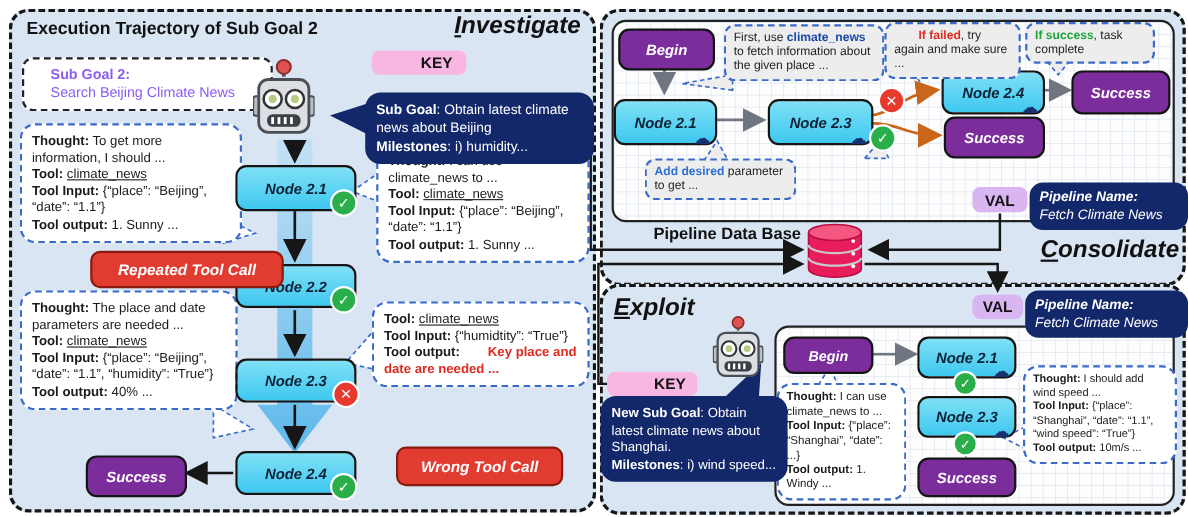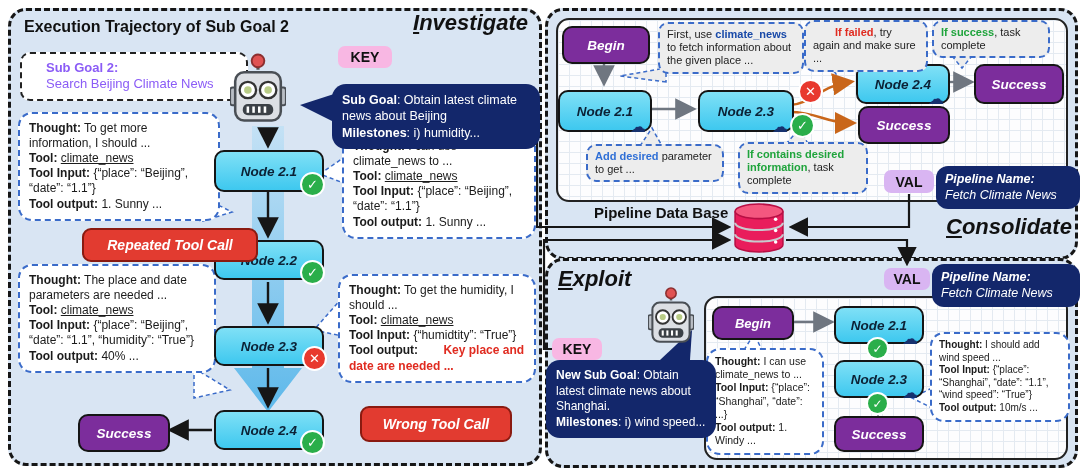--- a/index.html
+++ b/index.html
@@ -27,21 +27,21 @@
     padding:4px 7px;font-size:11px;line-height:1.2;color:#222;}
   .u{text-decoration:underline;}
   .t-red{color:#e02b20;font-weight:bold;padding-left:22px;}
   .t-green{color:#1fa43c;font-weight:bold;}
   .t-blue{color:#2f6fd6;font-weight:bold;}
   .t-navy{color:#1849a8;font-weight:bold;}
   .navybub{position:absolute;z-index:5;background:#13276b;border-radius:14px;color:#fff;
     padding:8px 10px;font-size:12.5px;line-height:1.3;}
   .badge{position:absolute;z-index:6;border-radius:7px;display:flex;align-items:center;justify-content:center;
     font-weight:bold;font-size:14px;color:#111;}
-  .badge.key{background:#f8b7e3;}
+  .badge.key{background:#f8b7e3;padding-left:32px;}
   .badge.val{background:#d9b5f2;}
   .rbadge{position:absolute;z-index:5;background:#e23b30;border:2.5px solid #8a1a10;border-radius:9px;
     display:flex;align-items:center;justify-content:center;color:#fff;font-weight:bold;font-style:italic;font-size:14px;}
   .mark{position:absolute;z-index:6;width:21px;height:21px;border-radius:50%;display:flex;align-items:center;
     justify-content:center;color:#fff;font-size:13px;font-weight:bold;box-shadow:0 0 0 2px #fff;}
   .mark.ok{background:#2aae4a;}
   .mark.bad{background:#e8392e;}
   .cloud{position:absolute;right:4px;bottom:-5px;font-size:16px;color:#16316e;z-index:6;line-height:1;}
   .dashedbox{position:absolute;z-index:4;background:#fff;border:2px dashed #222;border-radius:10px;
     padding:6px 24px;font-size:13px;line-height:1.25;color:#8b5cf6;}
@@ -176,21 +176,20 @@
   <div class="pnode" style="left:78px;top:414px;width:88px;height:34px;">Success</div>
 
   <div class="tb" style="left:342px;top:130px;width:172px;">
     <div><span class="bl">Thought:</span><span> I can use climate_news to ...</span></div>
     <div><span class="bl">Tool:</span> <span class="u">climate_news</span></div>
     <div><span class="bl">Tool Input:</span><span> {“place”: “Beijing”, “date”: “1.1”}</span></div>
     <div><span class="bl">Tool output:</span><span> 1. Sunny ...</span></div>
   </div>
 
   <div class="tb" style="left:338px;top:274px;width:176px;">
-    <div><span class="bl">Thought:</span><span> To get the humidity, I should ...</span></div>
     <div><span class="bl">Tool:</span> <span class="u">climate_news</span></div>
     <div><span class="bl">Tool Input:</span><span> {“humidtity”: “True”}</span></div>
     <div><span class="bl">Tool output:</span><span class="t-red"> Key place and date are needed ...</span></div>
   </div>
   <div class="rbadge" style="left:360px;top:406px;width:148px;height:32px;">Wrong Tool Call</div>
 
   <div class="pnode" style="left:562px;top:26px;width:84px;height:34px;">Begin</div>
   <div class="gb" style="left:658px;top:22px;width:128px;">
     <span>First, use </span><span class="t-navy">climate_news</span><span> to fetch information about the given place ...</span>
   </div>
@@ -212,23 +211,20 @@
   <div class="pnode" style="left:858px;top:106px;width:88px;height:34px;">Success</div>
 
   <div class="gb" style="left:804px;top:20px;width:106px;">
     <span class="t-red">If failed</span><span>, try again and make sure ...</span>
   </div>
   <div class="gb" style="left:932px;top:20px;width:100px;">
     <span class="t-green">If success</span><span>, task complete</span>
   </div>
   <div class="gb" style="left:586px;top:144px;width:120px;">
     <span class="t-blue">Add desired</span><span> parameter to get ...</span>
-  </div>
-  <div class="gb" style="left:738px;top:142px;width:112px;">
-    <span class="t-green">If contains desired information</span><span>, task complete</span>
   </div>
 
   <div class="badge val" style="left:884px;top:170px;width:50px;height:23px;">VAL</div>
   <div class="pipebub" style="left:936px;top:166px;width:126px;">
     <span style="font-weight:bold;">Pipeline Name:</span><br>
     <span>Fetch Climate News</span>
   </div>
 
   <div class="dblabel" style="left:594px;top:204px;">Pipeline Data Base</div>
   <div class="abs" style="left:733px;top:202px;z-index:5;">

